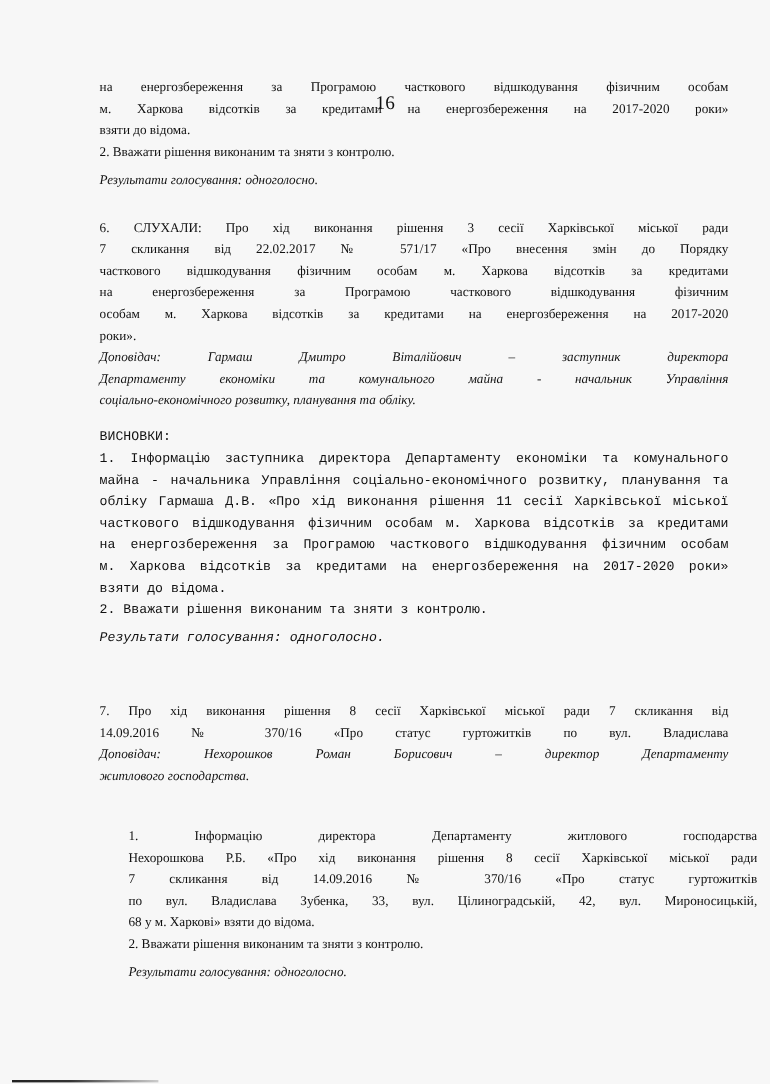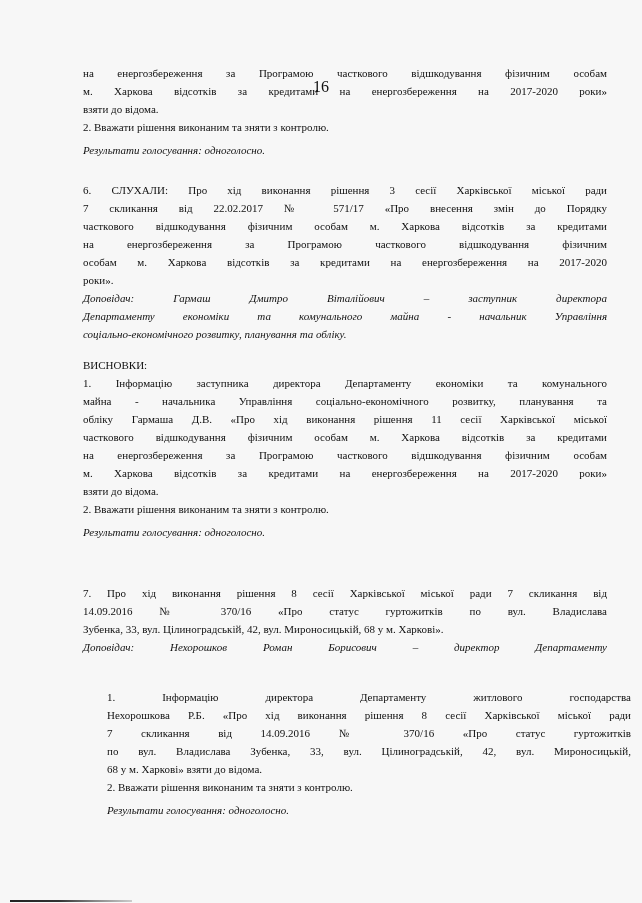--- a/index.html
+++ b/index.html
@@ -15,21 +15,21 @@
       position: absolute; top: 36px; left: 0; width: 642px;
       text-align: center; font-size: 16px; margin-top: 42px;
     }
     .block { position: absolute; left: 83px; width: 524px; font-size: 11px; line-height: 18px; }
     .block p { margin: 0; text-align: justify; text-align-last: left; }
     .just-all { text-align-last: justify !important; }
     .it { font-style: italic; }
     .gap { height: 5px; }
     #b1 { top: 64px; }
     #b2 { top: 181px; }
-    #b3 { top: 356px; }
+    #b3 { top: 356px; font-family: Liberation Mono, monospace; }
     #b4 { top: 584px; }
     #b5 { top: 688px; margin-left: 24px; }
     .scan-line {
       position: absolute; left: 10px; top: 900px; width: 122px; height: 2px;
       background: linear-gradient(90deg, #222 0%, #333 40%, #888 70%, #ccc 100%);
     }
   </style>
 </head>
 <body>
 
@@ -68,22 +68,22 @@
     <p class="just-all">м. Харкова відсотків за кредитами на енергозбереження на 2017-2020 роки»</p>
     <p>взяти до відома.</p>
     <p>2. Вважати рішення виконаним та зняти з контролю.</p>
     <div class="gap"></div>
     <p class="it">Результати голосування: одноголосно.</p>
   </div>
 
   <div class="block" id="b4">
     <p class="just-all">7. Про хід виконання рішення 8 сесії Харківської міської ради 7 скликання від</p>
     <p class="just-all">14.09.2016 № 370/16 «Про статус гуртожитків по вул. Владислава</p>
-    <p>Зубенка, 33, вул. Цілиноградській, 42, вул. Мироносицькій, 68 у м. Харкові».</p>
     <p class="it just-all">Доповідач: Нехорошков Роман Борисович – директор Департаменту</p>
+    <p class="it">житлового господарства.</p>
   </div>
 
   <div class="block" id="b5">
     <p class="just-all">1. Інформацію директора Департаменту житлового господарства</p>
     <p class="just-all">Нехорошкова Р.Б. «Про хід виконання рішення 8 сесії Харківської міської ради</p>
     <p class="just-all">7 скликання від 14.09.2016 № 370/16 «Про статус гуртожитків</p>
     <p class="just-all">по вул. Владислава Зубенка, 33, вул. Цілиноградській, 42, вул. Мироносицькій,</p>
     <p>68 у м. Харкові» взяти до відома.</p>
     <p>2. Вважати рішення виконаним та зняти з контролю.</p>
     <div class="gap"></div>

